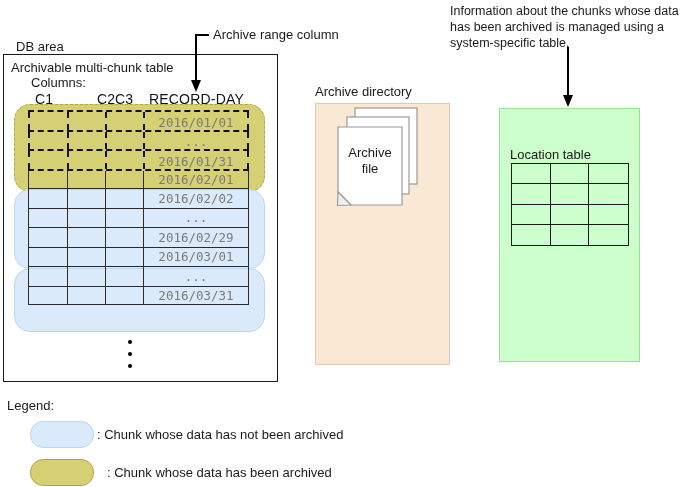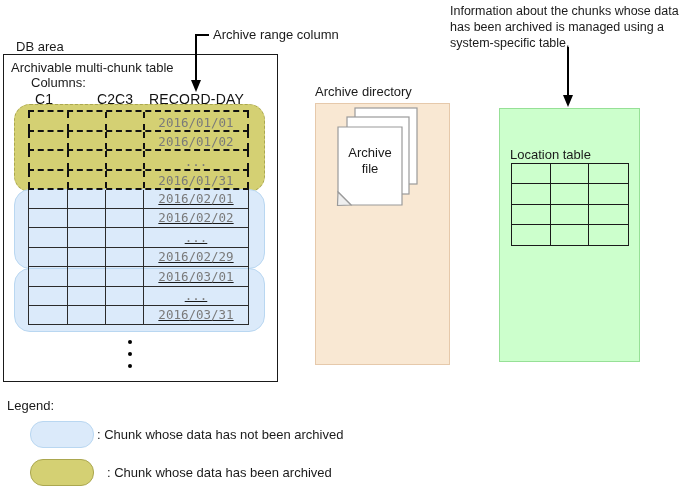--- a/index.html
+++ b/index.html
@@ -31,21 +31,21 @@
   
   .dtable{position:absolute;left:28px;top:110px;width:221px;}
   .trow{display:flex;height:19.5px;box-sizing:border-box;}
   .tc{box-sizing:border-box;height:100%;}
   .c1{width:39px;}.c2{width:38px;}.c3{width:38px;}
   .c4{width:106px;display:flex;align-items:center;justify-content:center;}
   .trow.arch{border-top:2px dashed #111;}
   .trow.arch .tc{border-left:2px dashed #111;align-items:flex-end;}
   .trow.arch .c4{border-right:2px dashed #111;}
   .trow.blue{border-top:1.6px solid #2b2b2b;}
-  .trow.blue .tc{border-left:1.6px solid #2b2b2b;text-decoration:underline;}
+  .trow.blue .tc{border-left:1.6px solid #2b2b2b;}
   .trow.blue .c4{border-right:1.6px solid #2b2b2b;}
   .trow.blue.tb-dashed{border-top:2px dashed #111;}
   .trow.last{border-bottom:1.6px solid #2b2b2b;}
   .date{font-family:"DejaVu Sans Mono", monospace;font-size:12.5px;color:var(--date-text,#7a7a7a);}
 
   .vdots{position:absolute;left:128px;top:340px;display:flex;flex-direction:column;gap:8px;}
   .vdots i{width:4px;height:4px;background:#000;border-radius:50%;}
 
   
   .arrowline{position:absolute;background:#000;}
@@ -110,28 +110,20 @@
         <div class="tc c3"></div>
         <div class="tc c4">
           <span class="date">2016/01/01</span>
         </div>
     </div>
     <div class="trow arch">
       <div class="tc c1"></div>
         <div class="tc c2"></div>
         <div class="tc c3"></div>
         <div class="tc c4">
-          <span class="date">2016/01/02</span>
-        </div>
-    </div>
-    <div class="trow arch">
-      <div class="tc c1"></div>
-        <div class="tc c2"></div>
-        <div class="tc c3"></div>
-        <div class="tc c4">
           <span class="date">...</span>
         </div>
     </div>
     <div class="trow arch">
       <div class="tc c1"></div>
         <div class="tc c2"></div>
         <div class="tc c3"></div>
         <div class="tc c4">
           <span class="date">2016/01/31</span>
         </div>

